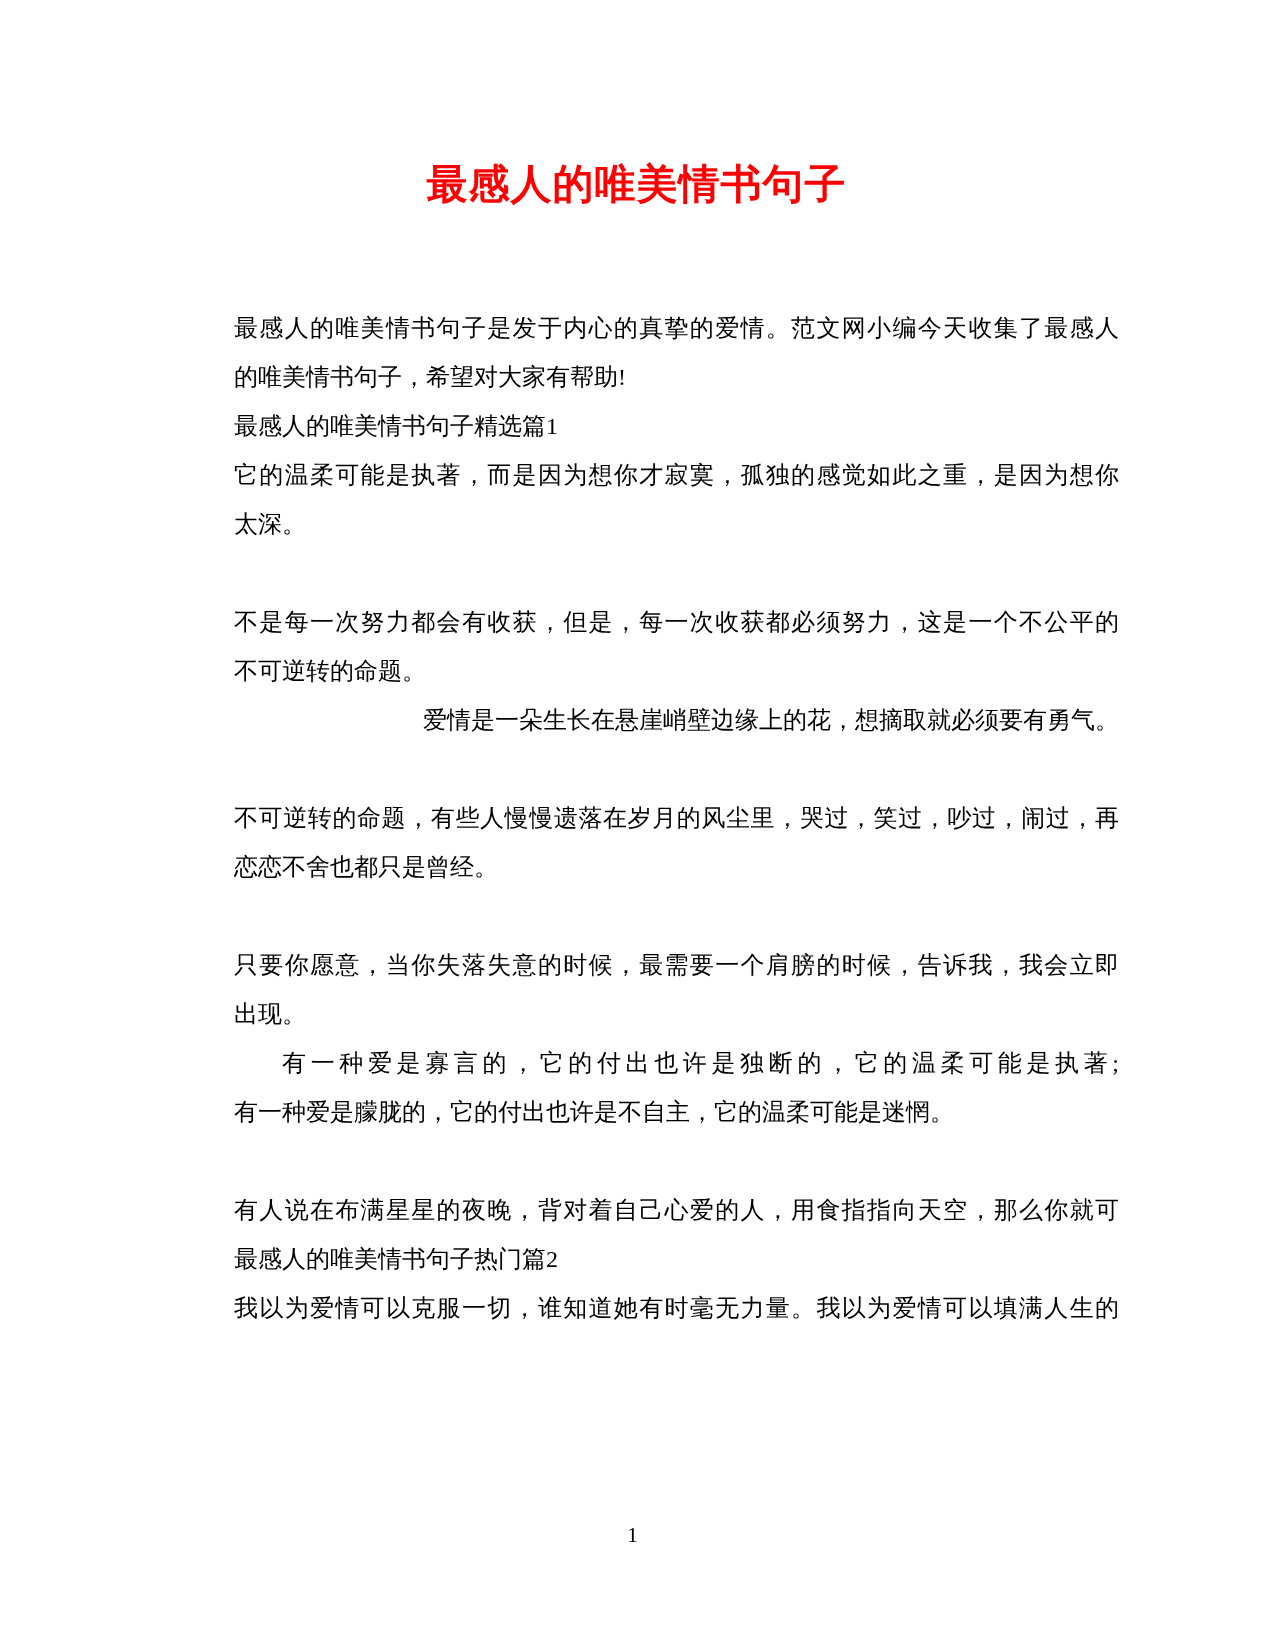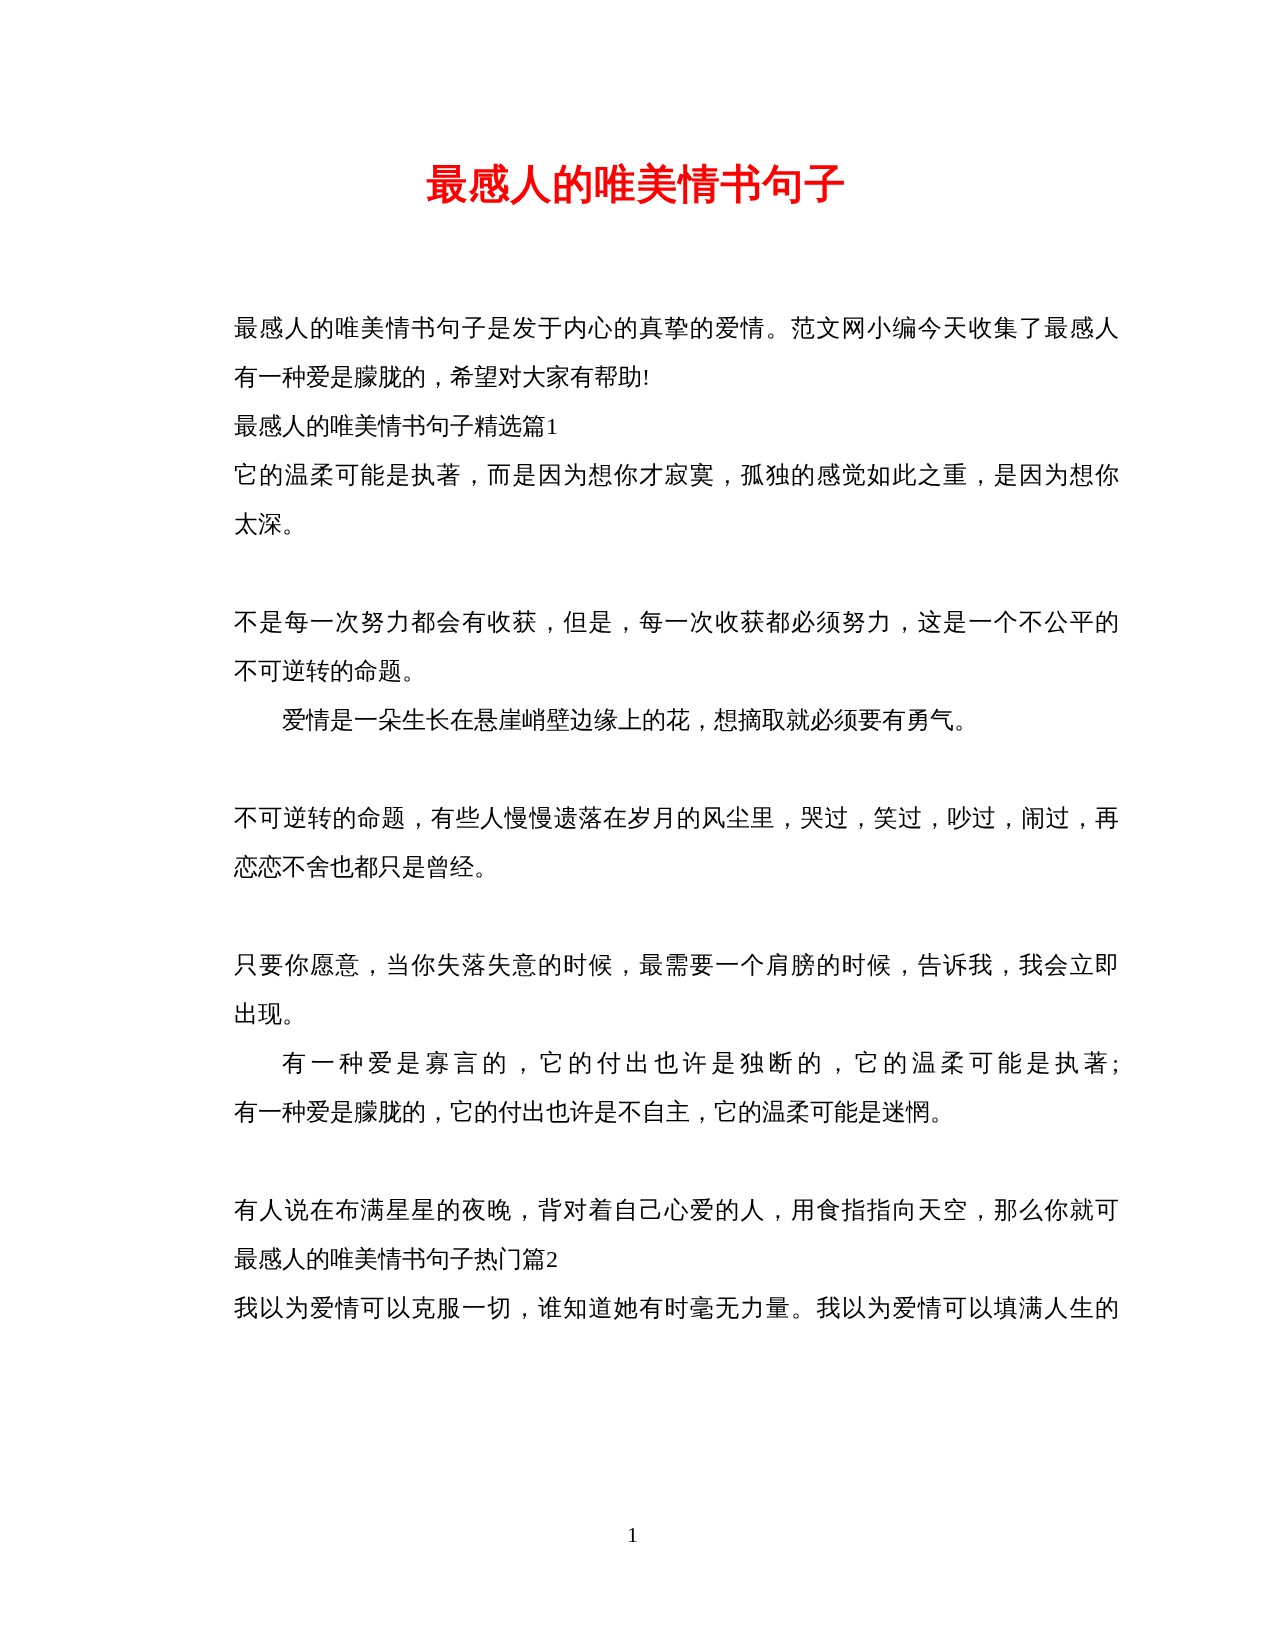--- a/index.html
+++ b/index.html
@@ -43,20 +43,21 @@
     text-align: left;
     white-space: nowrap;
   }
   .line.fill {
     white-space: normal;
     text-align: justify;
     text-align-last: justify;
   }
   .line.indent {
     text-indent: 2em;
+    text-align: right;
   }
   .footer {
     position: absolute;
     top: 1520px;
     left: 190px;
     width: 885px;
     text-align: center;
     font-size: 22px;
     line-height: 30px;
     color: #000000;
@@ -64,21 +65,21 @@
 </style>
 </head>
 <body>
 
 <div class="page">
 
   <h1 class="title">最感人的唯美情书句子</h1>
 
   <div class="content">
     <div class="line fill">最感人的唯美情书句子是发于内心的真挚的爱情。范文网小编今天收集了最感人</div>
-    <div class="line">有一种爱是朦胧的，希望对大家有帮助!</div>
+    <div class="line">的唯美情书句子，希望对大家有帮助!</div>
     <div class="line">最感人的唯美情书句子精选篇1</div>
     <div class="line fill">它的温柔可能是执著，而是因为想你才寂寞，孤独的感觉如此之重，是因为想你</div>
     <div class="line">太深。</div>
     <div class="line"></div>
     <div class="line fill">不是每一次努力都会有收获，但是，每一次收获都必须努力，这是一个不公平的</div>
     <div class="line">不可逆转的命题。</div>
     <div class="line indent">爱情是一朵生长在悬崖峭壁边缘上的花，想摘取就必须要有勇气。</div>
     <div class="line"></div>
     <div class="line fill">不可逆转的命题，有些人慢慢遗落在岁月的风尘里，哭过，笑过，吵过，闹过，再</div>
     <div class="line">恋恋不舍也都只是曾经。</div>

